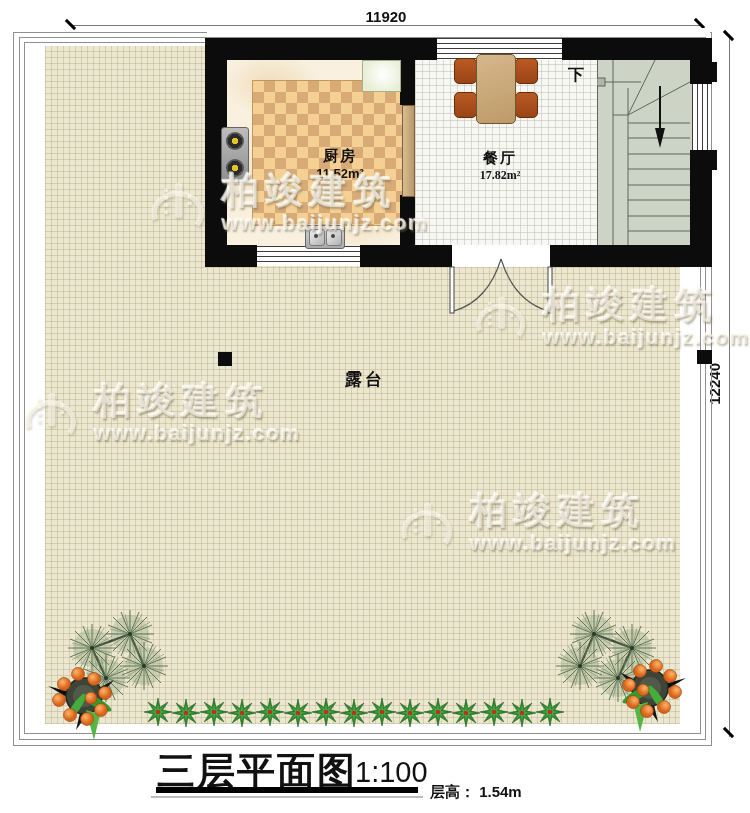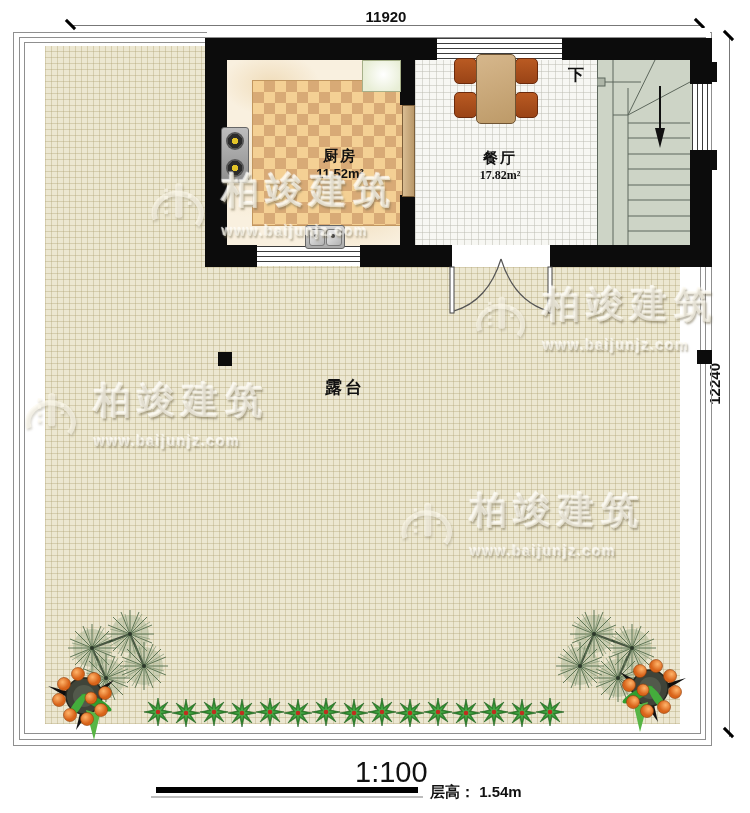--- a/index.html
+++ b/index.html
@@ -29,21 +29,21 @@
       repeating-linear-gradient(90deg, rgba(188,188,178,.5) 0 1px, transparent 1px 7px);}
   .stairs-floor{position:absolute;background:#cdd4c6;}
   .win-h{position:absolute;background-color:#fff;
     background-image:repeating-linear-gradient(180deg,#3c3c3c 0 1px,transparent 1px 5px);}
   .win-v{position:absolute;background-color:#fff;
     background-image:repeating-linear-gradient(90deg,#3c3c3c 0 1px,transparent 1px 5px);}
   .wm{position:absolute;display:flex;align-items:flex-start;gap:16px;
     color:rgba(255,252,240,.58);
     text-shadow:1px 2px 2px rgba(118,108,78,.5), -1px -1px 1px rgba(255,255,255,.8);}
   .wm .brand{font-size:37px;font-weight:bold;letter-spacing:7px;line-height:1.05;}
-  .wm .url{font-size:14px;font-weight:bold;letter-spacing:1.6px;margin-top:12px;}
+  .wm .url{font-size:21px;font-weight:bold;letter-spacing:1.6px;margin-top:0;}
   .wm svg{filter:drop-shadow(1px 2px 1px rgba(118,108,78,.45));flex:none;}
   .chair{position:absolute;width:21px;height:24px;border-radius:5px;
     background:linear-gradient(180deg,#b95a22,#9a4416);border:1px solid #6b2a0c;}
   .fixture-border{border:1px solid #666;}
 </style>
 </head>
 <body>
 
 <div class="canvas">
 
@@ -59,21 +59,21 @@
 
   <div class="rail" style="left:13px;top:32px;width:697px;height:712px;"></div>
   <div class="rail" style="left:19px;top:37px;width:685px;height:701px;"></div>
   <div class="rail" style="left:24px;top:42px;width:675px;height:690px;"></div>
 
   <div class="terrace-floor" style="left:45px;top:46px;width:635px;height:678px;"></div>
 
   <div class="wall" style="left:218px;top:352px;width:14px;height:14px;"></div>
   <div class="wall" style="left:697px;top:350px;width:15px;height:14px;"></div>
 
-  <div class="lbl" style="left:305px;top:376px;width:80px;font-size:17px;letter-spacing:3px;">露台</div>
+  <div class="lbl" style="left:305px;top:368px;width:80px;font-size:17px;letter-spacing:3px;text-align:right;">露台</div>
 
   <div class="abs" style="left:207px;top:28px;width:503px;height:9px;background:#fff;"></div>
 
   <div class="kitchen-floor" style="left:215px;top:48px;width:200px;height:201px;"></div>
   <div class="rug" style="left:252px;top:80px;width:150px;height:144px;"></div>
   <div class="dining-floor" style="left:415px;top:48px;width:182px;height:199px;"></div>
   <div class="stairs-floor" style="left:597px;top:48px;width:100px;height:199px;"></div>
 
   <svg class="abs" style="left:597px;top:48px;" width="100" height="199" viewBox="0 0 100 199">
     <g stroke="#5d675c" stroke-width="1" fill="none">
@@ -302,20 +302,21 @@
         <rect x="44" y="24" width="4" height="4"></rect>
           <rect x="44" y="32" width="4" height="4"></rect>
       </g>
     </svg>
     <div>
       <div class="brand">柏竣建筑</div>
       <div class="url">www.baijunjz.com</div>
     </div>
   </div>
 
+  <div class="lbl" style="left:157px;top:746px;font-size:38px;letter-spacing:2px;text-align:left;">三层平面图</div>
   <div class="lbl" style="left:355px;top:756px;font-size:29px;font-weight:normal;text-align:left;">1:100</div>
   <div class="abs" style="left:156px;top:787px;width:262px;height:6px;background:#000;"></div>
   <div class="abs" style="left:151px;top:796px;width:272px;height:2px;background:#bdbdbd;"></div>
 
   <div class="lbl" style="left:430px;top:783px;font-size:15px;text-align:left;">
     <span>层高：</span>
     <span>1.54m</span>
   </div>
 
 </div>

